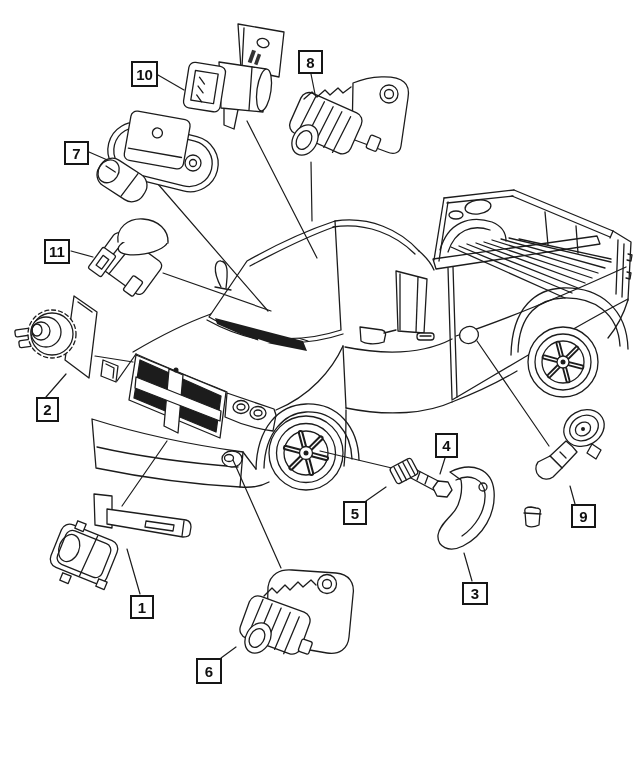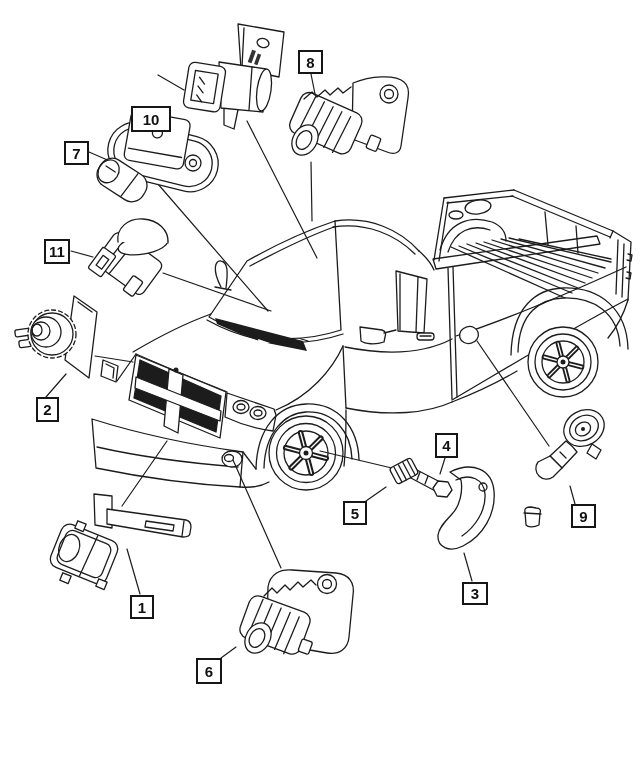--- a/index.html
+++ b/index.html
@@ -335,20 +335,20 @@
     </div>
 <div class="callout" style="left:64px;top:141px;width:25px;height:24px;">
       <span>7</span>
     </div>
 <div class="callout" style="left:298px;top:50px;width:25px;height:24px;">
       <span>8</span>
     </div>
 <div class="callout" style="left:571px;top:504px;width:25px;height:24px;">
       <span>9</span>
     </div>
-<div class="callout" style="left:131px;top:61px;width:40px;height:26px;margin-top:45px;">
+<div class="callout" style="left:131px;top:61px;width:27px;height:26px;">
       <span>10</span>
     </div>
 <div class="callout" style="left:44px;top:239px;width:26px;height:25px;">
       <span>11</span>
     </div>
 
 </div>
 
 </body></html>

